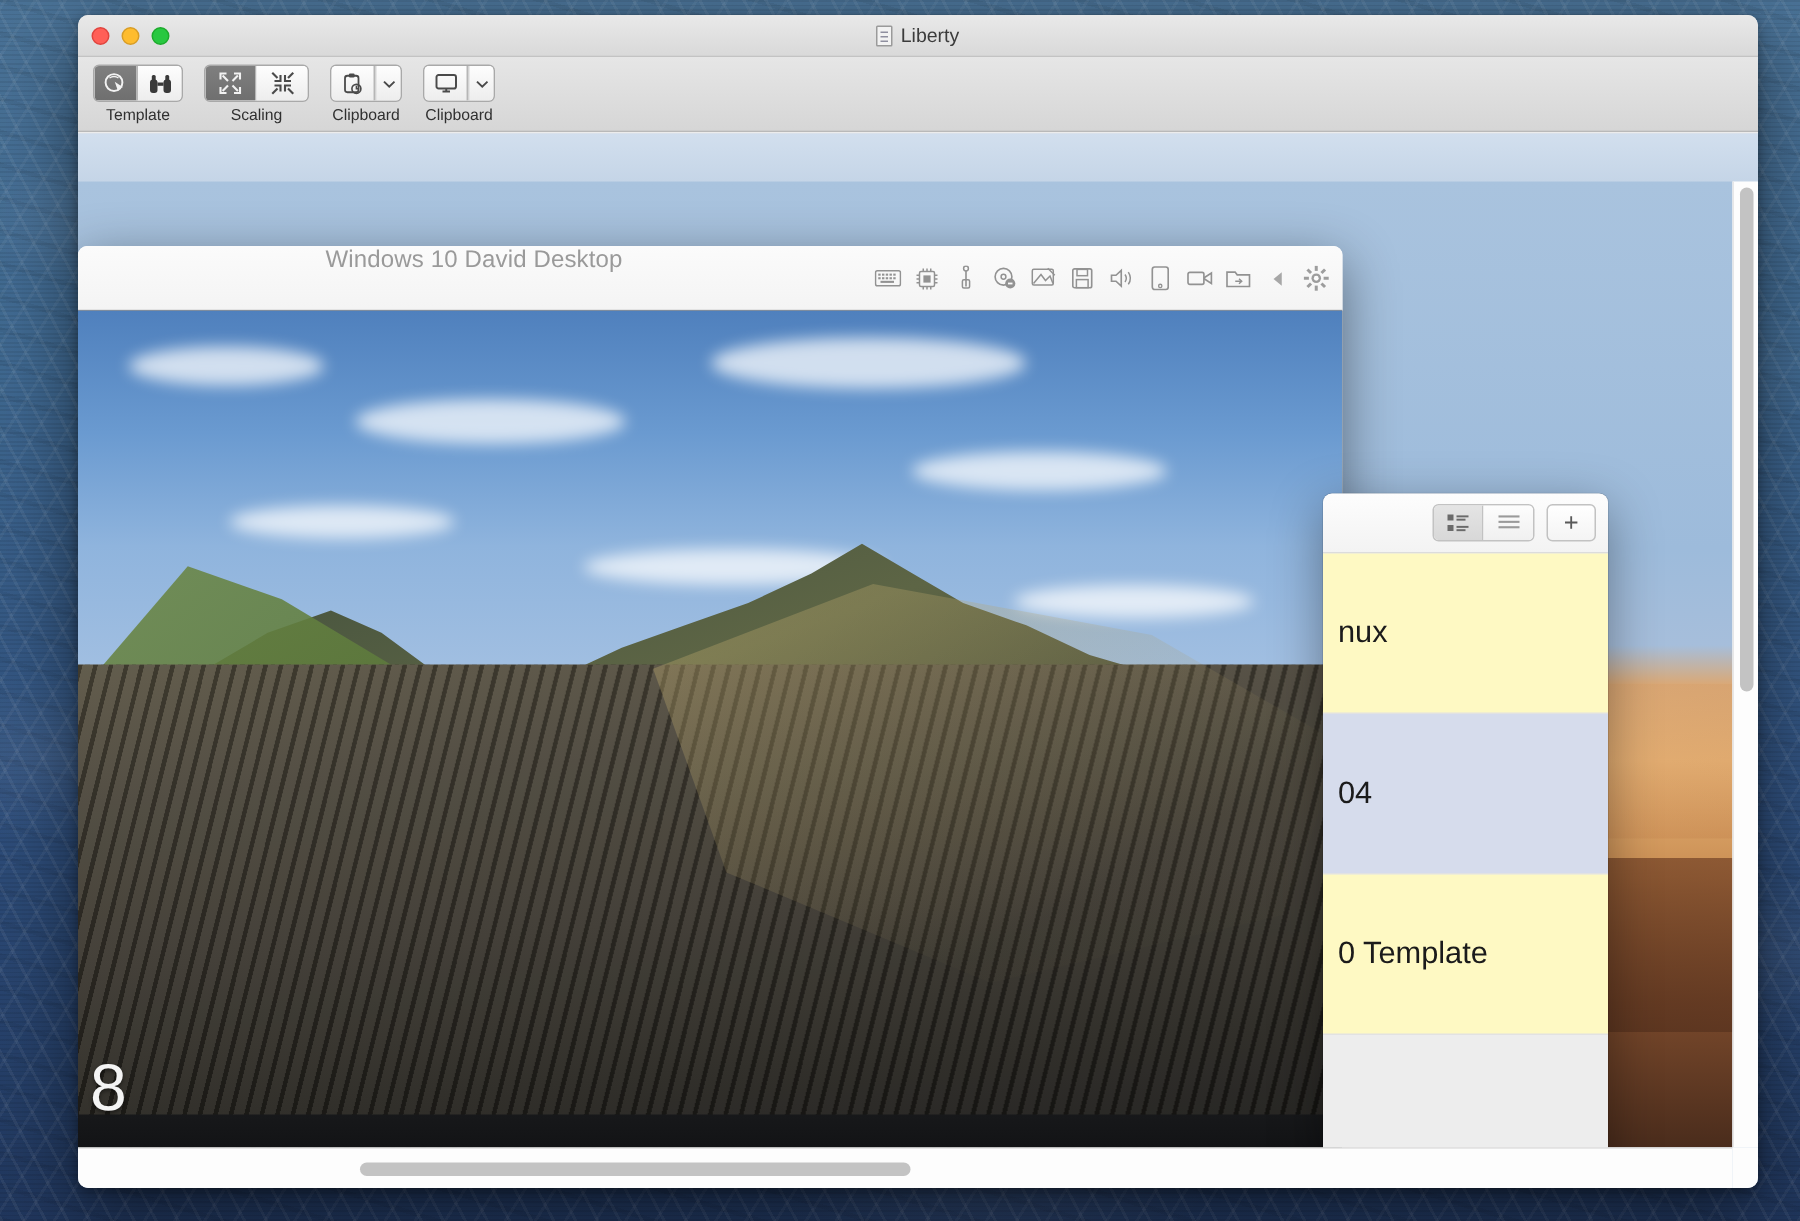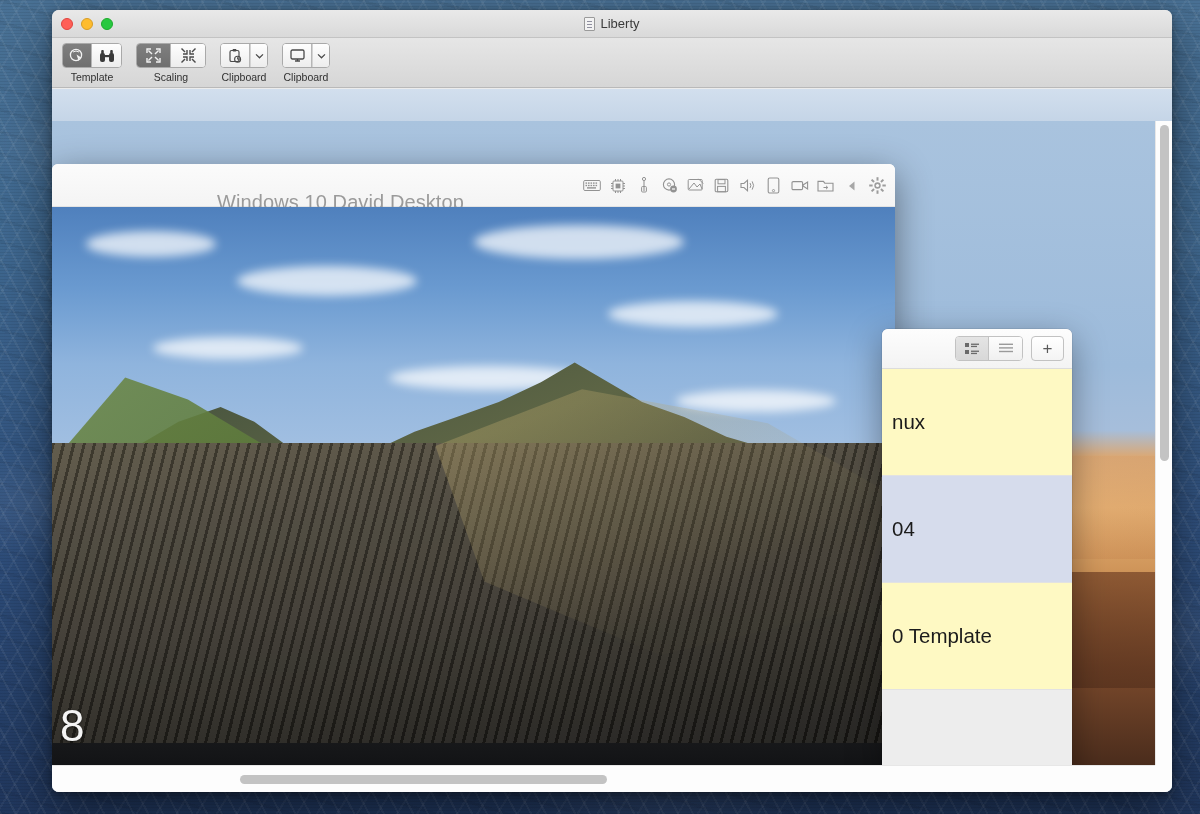--- a/index.html
+++ b/index.html
@@ -170,22 +170,22 @@
     overflow: hidden;
   }
   #vm-titlebar {
     position: relative;
     height: 43px;
     background: linear-gradient(180deg, #fbfbfb 0%, #f4f4f4 100%);
     border-bottom: 1px solid #e3e3e3;
     display: flex; align-items: center;
   }
   #vm-title {
-    position: absolute; left: 165px; top: 27px;
-    font-size: 20px; color: #9a9a9a;
+    position: absolute; left: 165px; top: 1px;
+    font-size: 16px; color: #9a9a9a;
     letter-spacing: 0.1px;
   }
   #vm-toolbar-icons {
     position: absolute; right: 8px; top: 0;
     height: 43px;
     display: flex; align-items: center; gap: 7px;
   }
   .vmi {
     width: 19px; height: 19px;
     display: flex; align-items: center; justify-content: center;

